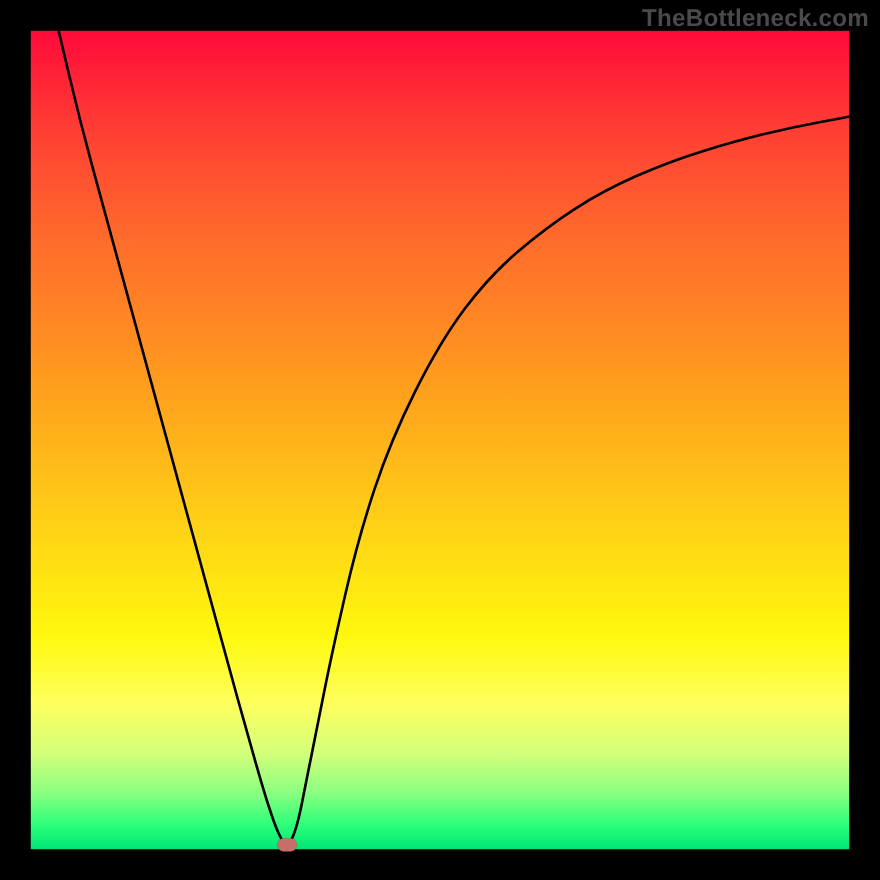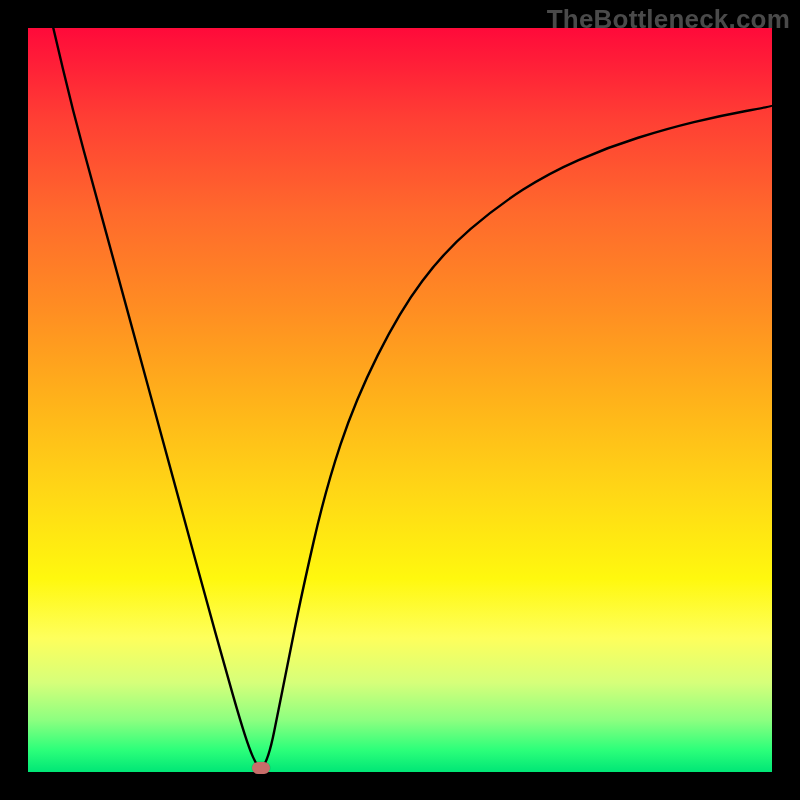--- a/index.html
+++ b/index.html
@@ -33,21 +33,21 @@
       #2dff7a 97%,
       #00e676 100%
     );
   }
 
   .watermark {
     position: absolute;
     top: 4px;
     right: 10px;
     color: #4a4a4a;
-    font-size: 26px;
+    font-size: 22px;
     font-weight: 600;
     letter-spacing: .2px;
     font-family: Arial, Helvetica, sans-serif;
   }
 
   .curve {
     position: absolute;
     left: 28px;
     top: 28px;
     width: 744px;

